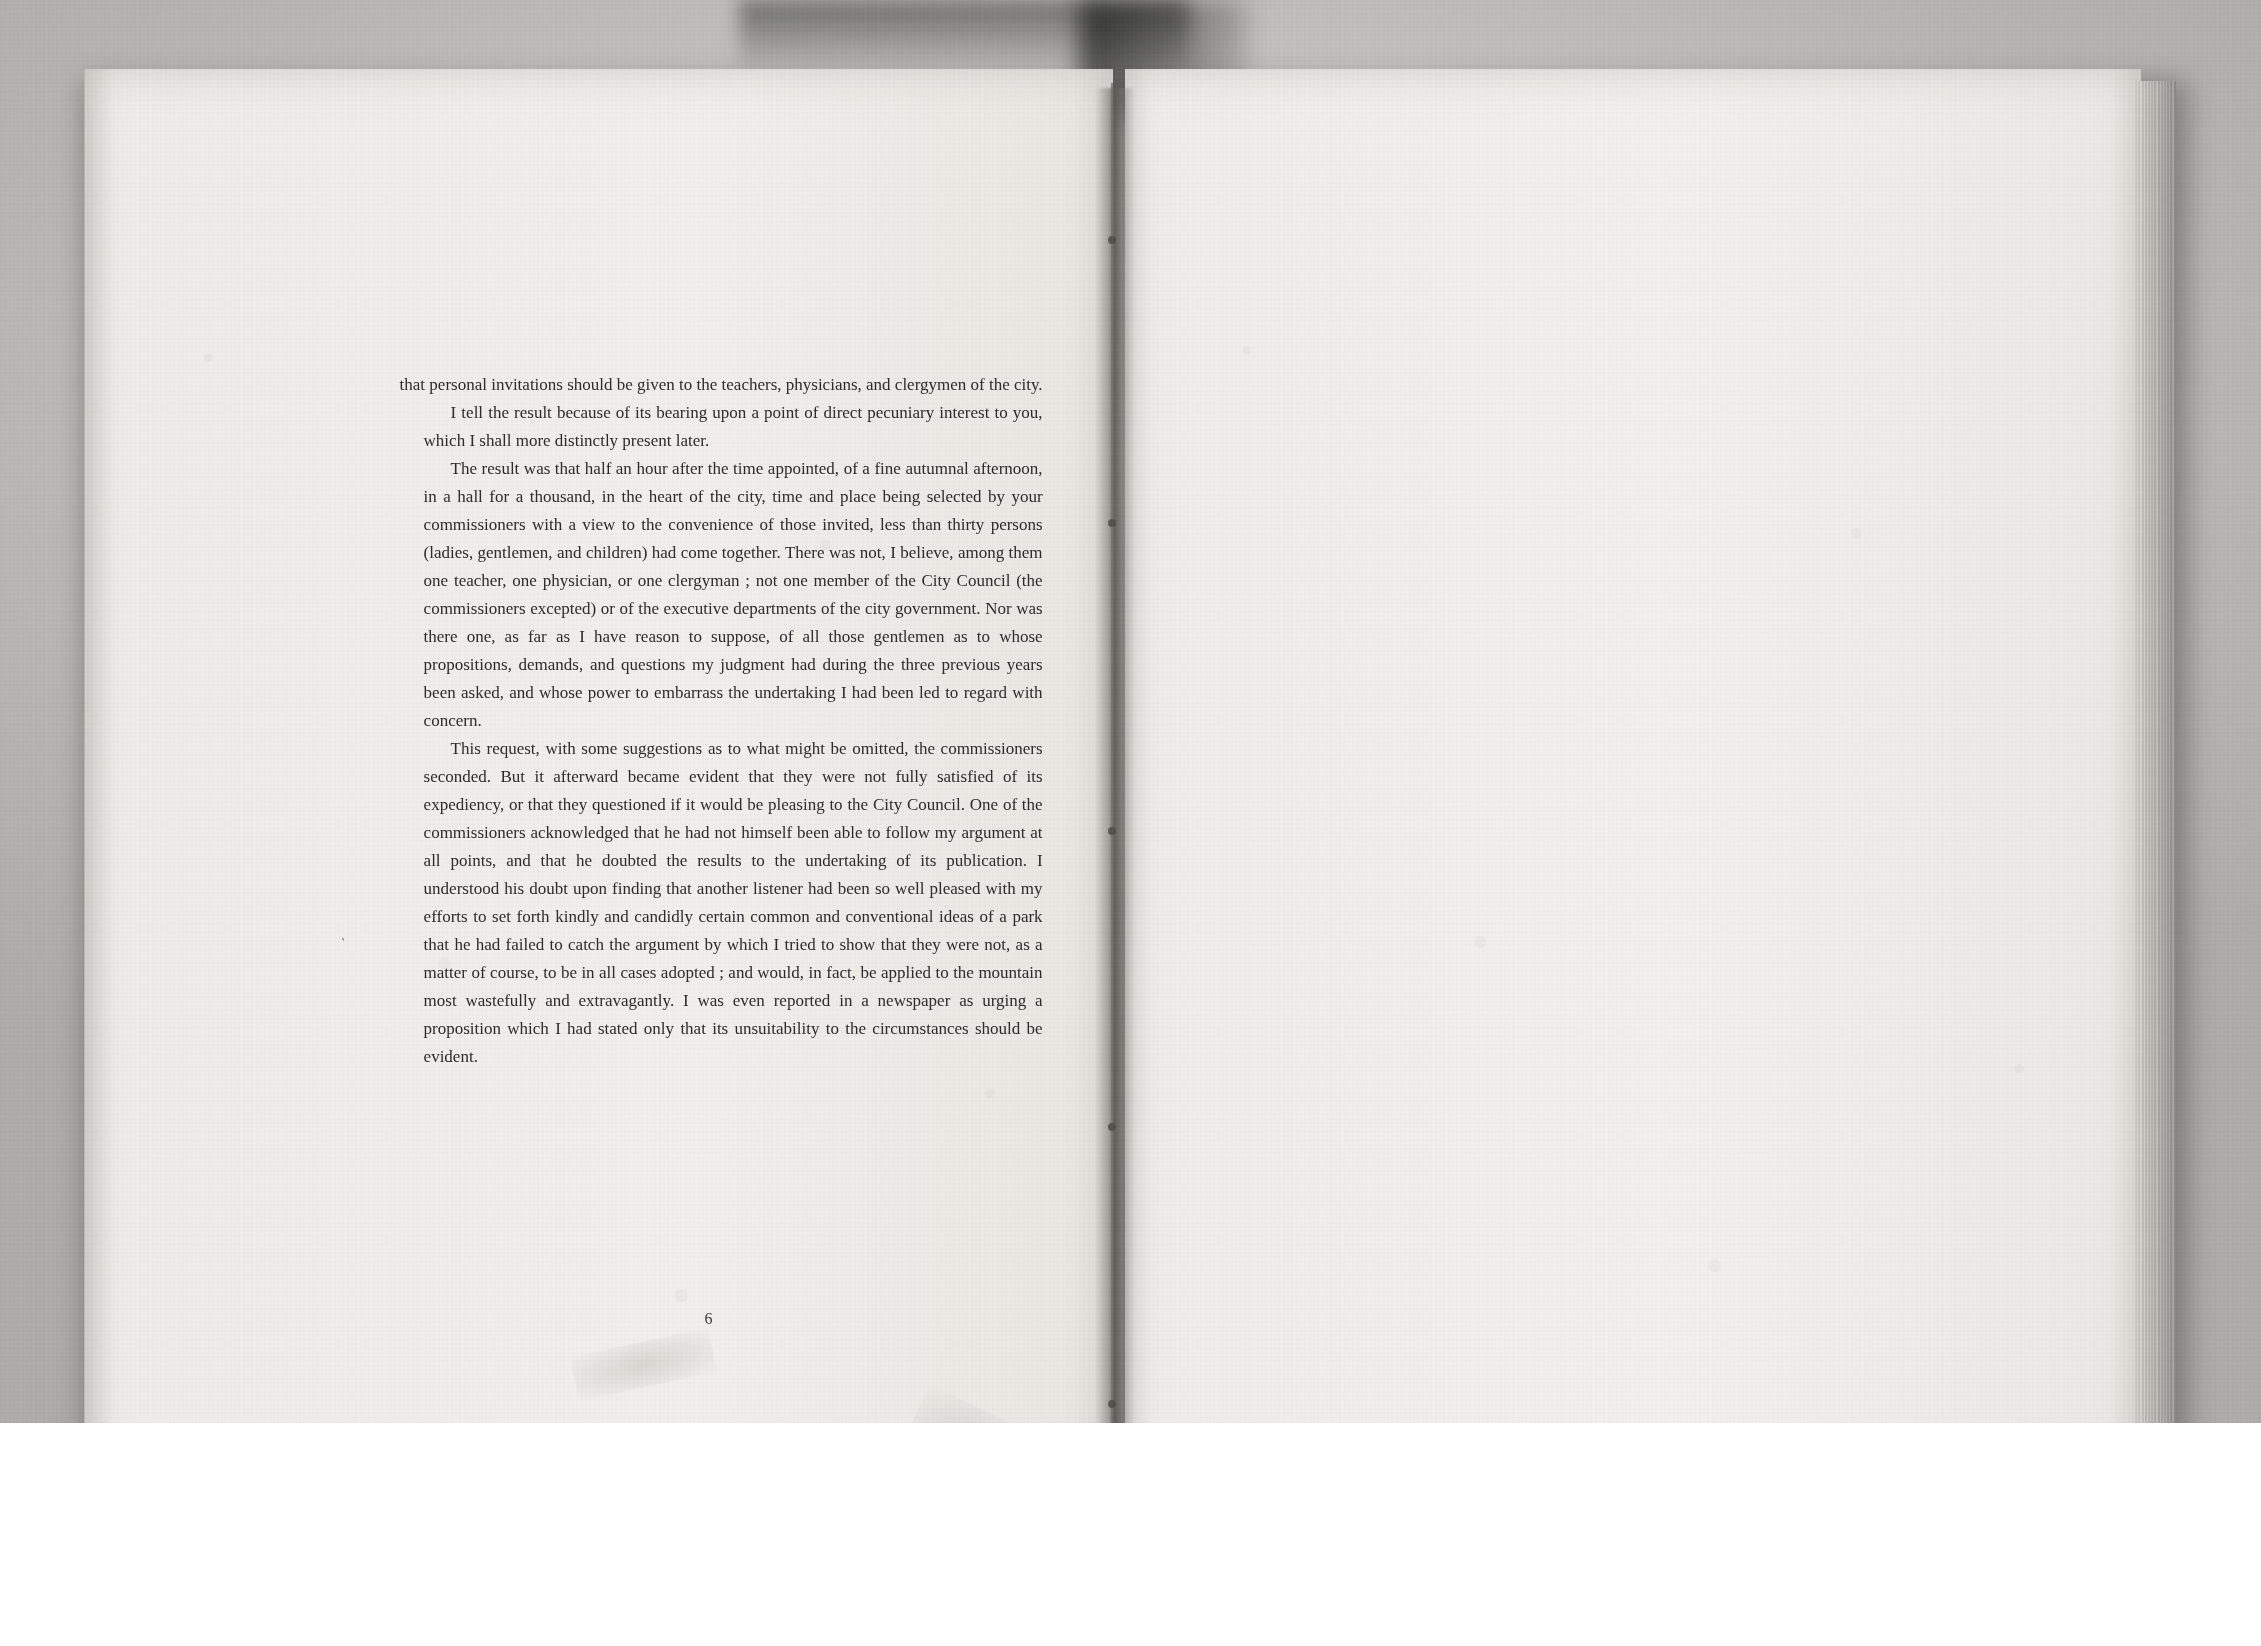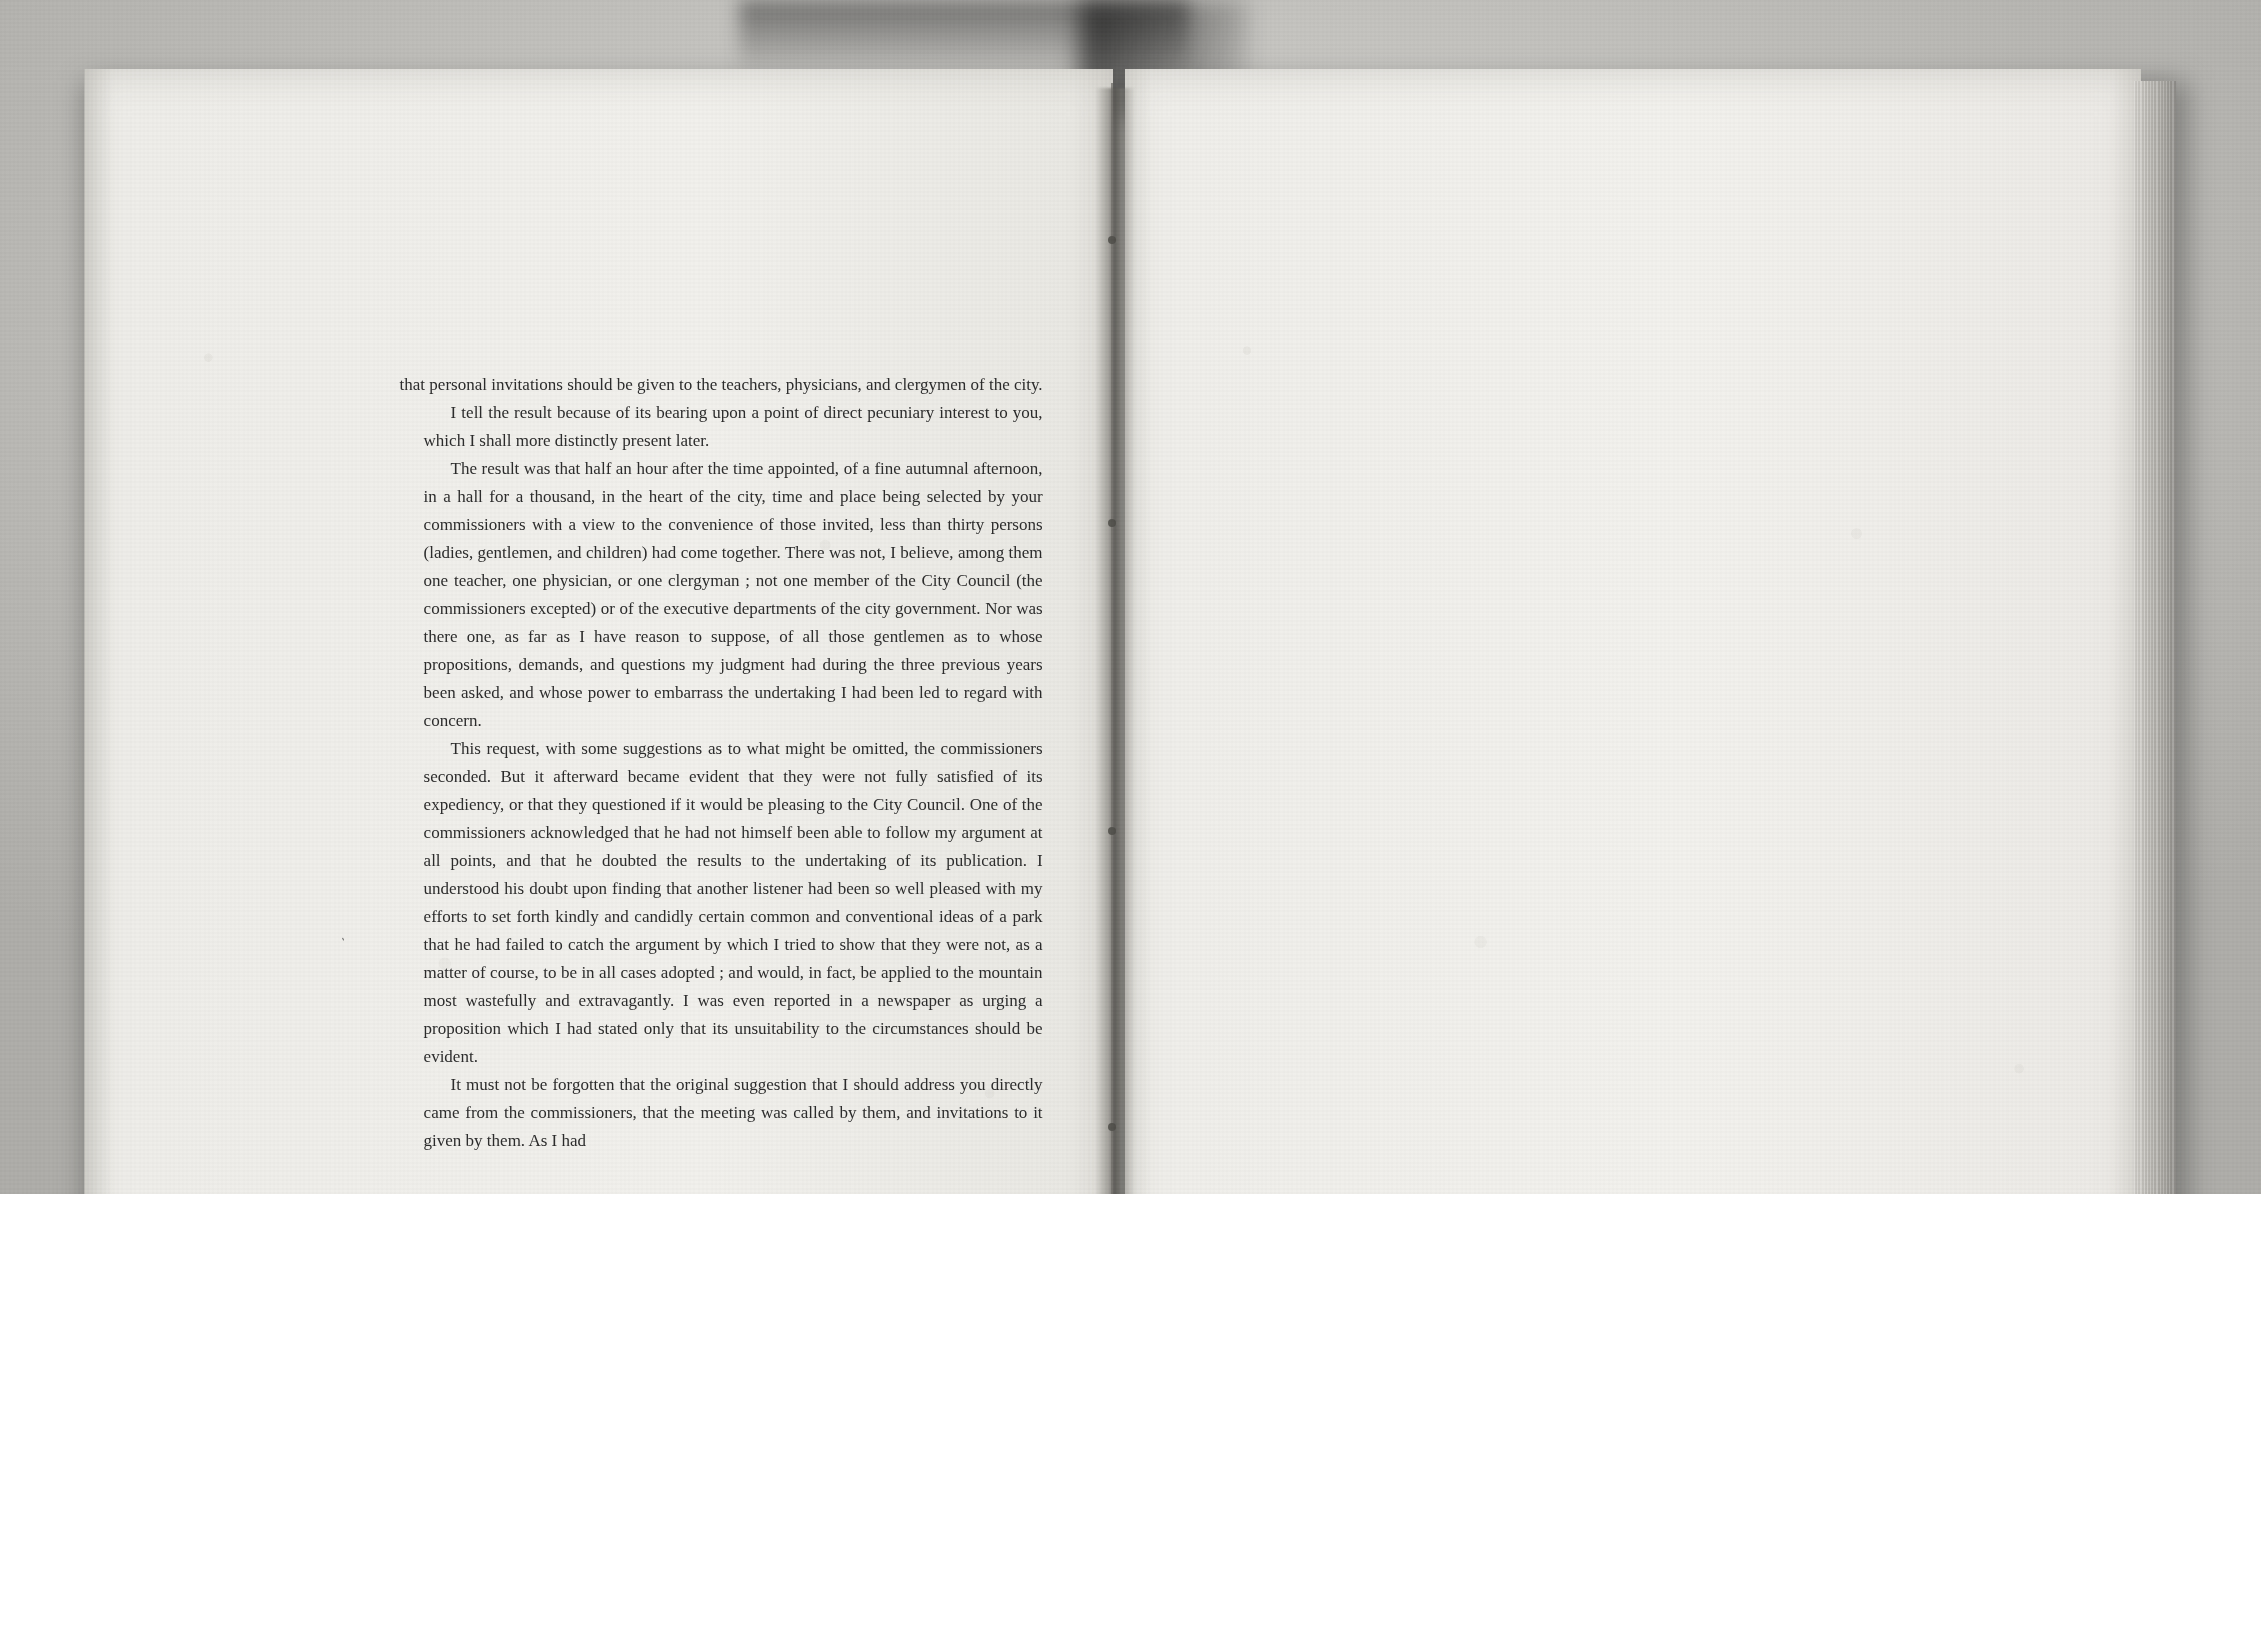--- a/index.html
+++ b/index.html
@@ -6,21 +6,21 @@
     margin: 0;
     padding: 0;
     background: #ffffff;
   }
   body {
     font-family: "Liberation Serif", serif;
   }
   .scan {
     position: relative;
     width: 2261px;
-    height: 1194px;
+    height: 1423px;
     background: #c9c8c4;
     overflow: hidden;
   }
   
   .backdrop {
     position: absolute;
     inset: 0;
     background:
       radial-gradient(ellipse 1543px 771px at 48% 30%, #d4d3cf 0%, #c4c3bf 45%, #b7b6b2 75%, #aeada9 100%);
   }
@@ -227,21 +227,20 @@
   <div class="book">
     <div class="book-shadow"></div>
 
     <div class="page page-left">
       <div class="tex"></div>
       <div class="col col-left">
         <p>that personal invitations should be given to the teachers, physicians, and clergymen of the city.</p>
         <p class="indent">I tell the result because of its bearing upon a point of direct pecuniary interest to you, which I shall more distinctly present later.</p>
         <p class="indent">The result was that half an hour after the time appointed, of a fine autumnal afternoon, in a hall for a thousand, in the heart of the city, time and place being selected by your commissioners with a view to the convenience of those invited, less than thirty persons (ladies, gentlemen, and children) had come together. There was not, I believe, among them one teacher, one physician, or one clergyman ; not one member of the City Council (the commissioners excepted) or of the executive departments of the city government. Nor was there one, as far as I have reason to suppose, of all those gentlemen as to whose propositions, demands, and questions my judgment had during the three previous years been asked, and whose power to embarrass the undertaking I had been led to regard with concern.</p>
         <p class="indent">This request, with some suggestions as to what might be omitted, the commissioners seconded. But it afterward became evident that they were not fully satisfied of its expediency, or that they questioned if it would be pleasing to the City Council. One of the commissioners acknowledged that he had not himself been able to follow my argument at all points, and that he doubted the results to the undertaking of its publication. I understood his doubt upon finding that another listener had been so well pleased with my efforts to set forth kindly and candidly certain common and conventional ideas of a park that he had failed to catch the argument by which I tried to show that they were not, as a matter of course, to be in all cases adopted ; and would, in fact, be applied to the mountain most wastefully and extravagantly. I was even reported in a newspaper as urging a proposition which I had stated only that its unsuitability to the circumstances should be evident.</p>
-        <p class="indent">It must not be forgotten that the original suggestion that I should address you directly came from the commissioners, that the meeting was called by them, and invitations to it given by them. As I had</p>
       </div>
       <div class="folio folio-left">6</div>
       <div class="tick-mark">ˈ</div>
       <div class="smudge-a"></div>
       <div class="smudge-b"></div>
     </div>
 
     <div class="page page-right">
       <div class="tex"></div>
 

